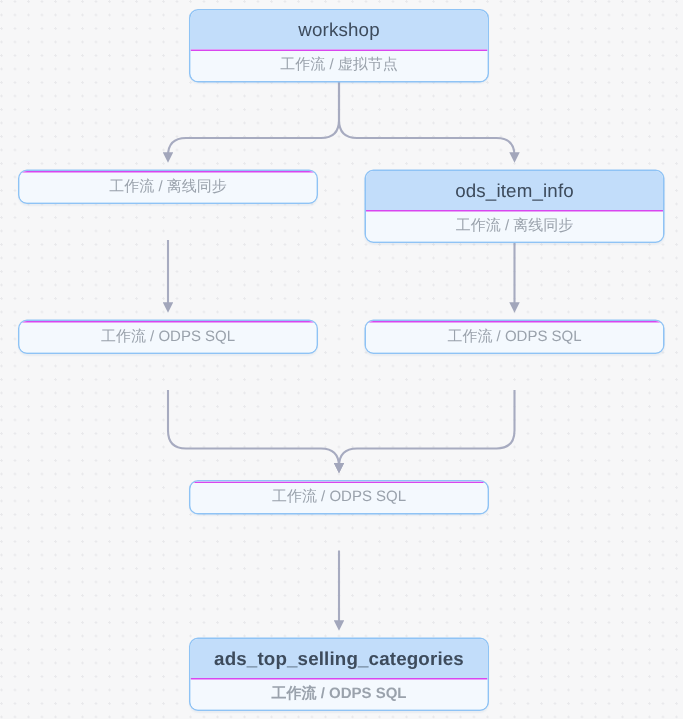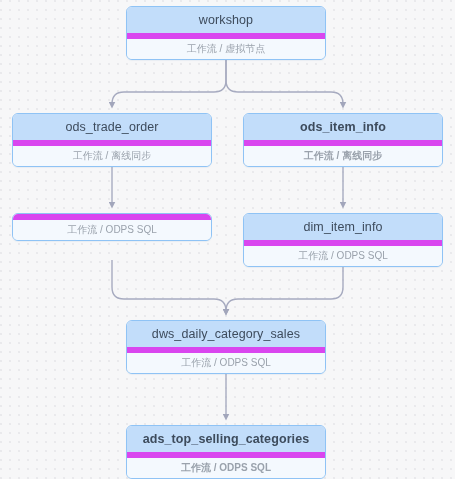--- a/index.html
+++ b/index.html
@@ -50,28 +50,28 @@
     white-space: nowrap;
     overflow: hidden;
   }
   .node-body {
     height: 20px;
     line-height: 20px;
     text-align: center;
     background: #f4f9fe;
     color: #9aa2ac;
     font-size: 10px;
-    border-top: 6px solid #d946ef;
+    border-top: 1px solid #d946ef;
     white-space: nowrap;
     overflow: hidden;
   }
   
   #node-workshop       { left: 126px; top: 6px; }
   #node-ods-trade      { left: 12px;  top: 113px; }
-  #node-ods-item       { left: 243px; top: 113px; font-weight: bold; }
+  #node-ods-item       { left: 243px; top: 113px; }
   #node-dwd-trade      { left: 12px;  top: 213px; }
   #node-dim-item       { left: 243px; top: 213px; }
   #node-dws-daily      { left: 126px; top: 320px; }
   #node-ads-top        { left: 126px; top: 425px; font-weight: bold; }
 </style>
 </head>
 <body>
 
 <div id="canvas">
 
@@ -96,40 +96,37 @@
 
     <path d="M 226 367 L 226 417" stroke="#a7abc0" stroke-width="1.4" fill="none" marker-end="url(#arrow)"></path>
   </svg>
 
   <div class="node" id="node-workshop">
     <div class="node-header">workshop</div>
     <div class="node-body">工作流 / 虚拟节点</div>
   </div>
 
   <div class="node" id="node-ods-trade">
-    <div class="node-header">ods_trade_order</div>
     <div class="node-body">工作流 / 离线同步</div>
   </div>
 
   <div class="node" id="node-ods-item">
     <div class="node-header">ods_item_info</div>
     <div class="node-body">工作流 / 离线同步</div>
   </div>
 
   <div class="node" id="node-dwd-trade">
     <div class="node-body">工作流 / ODPS SQL</div>
   </div>
 
   <div class="node" id="node-dim-item">
-    <div class="node-header">dim_item_info</div>
     <div class="node-body">工作流 / ODPS SQL</div>
   </div>
 
   <div class="node" id="node-dws-daily">
-    <div class="node-header">dws_daily_category_sales</div>
     <div class="node-body">工作流 / ODPS SQL</div>
   </div>
 
   <div class="node" id="node-ads-top">
     <div class="node-header">ads_top_selling_categories</div>
     <div class="node-body">工作流 / ODPS SQL</div>
   </div>
 
 </div>
 

